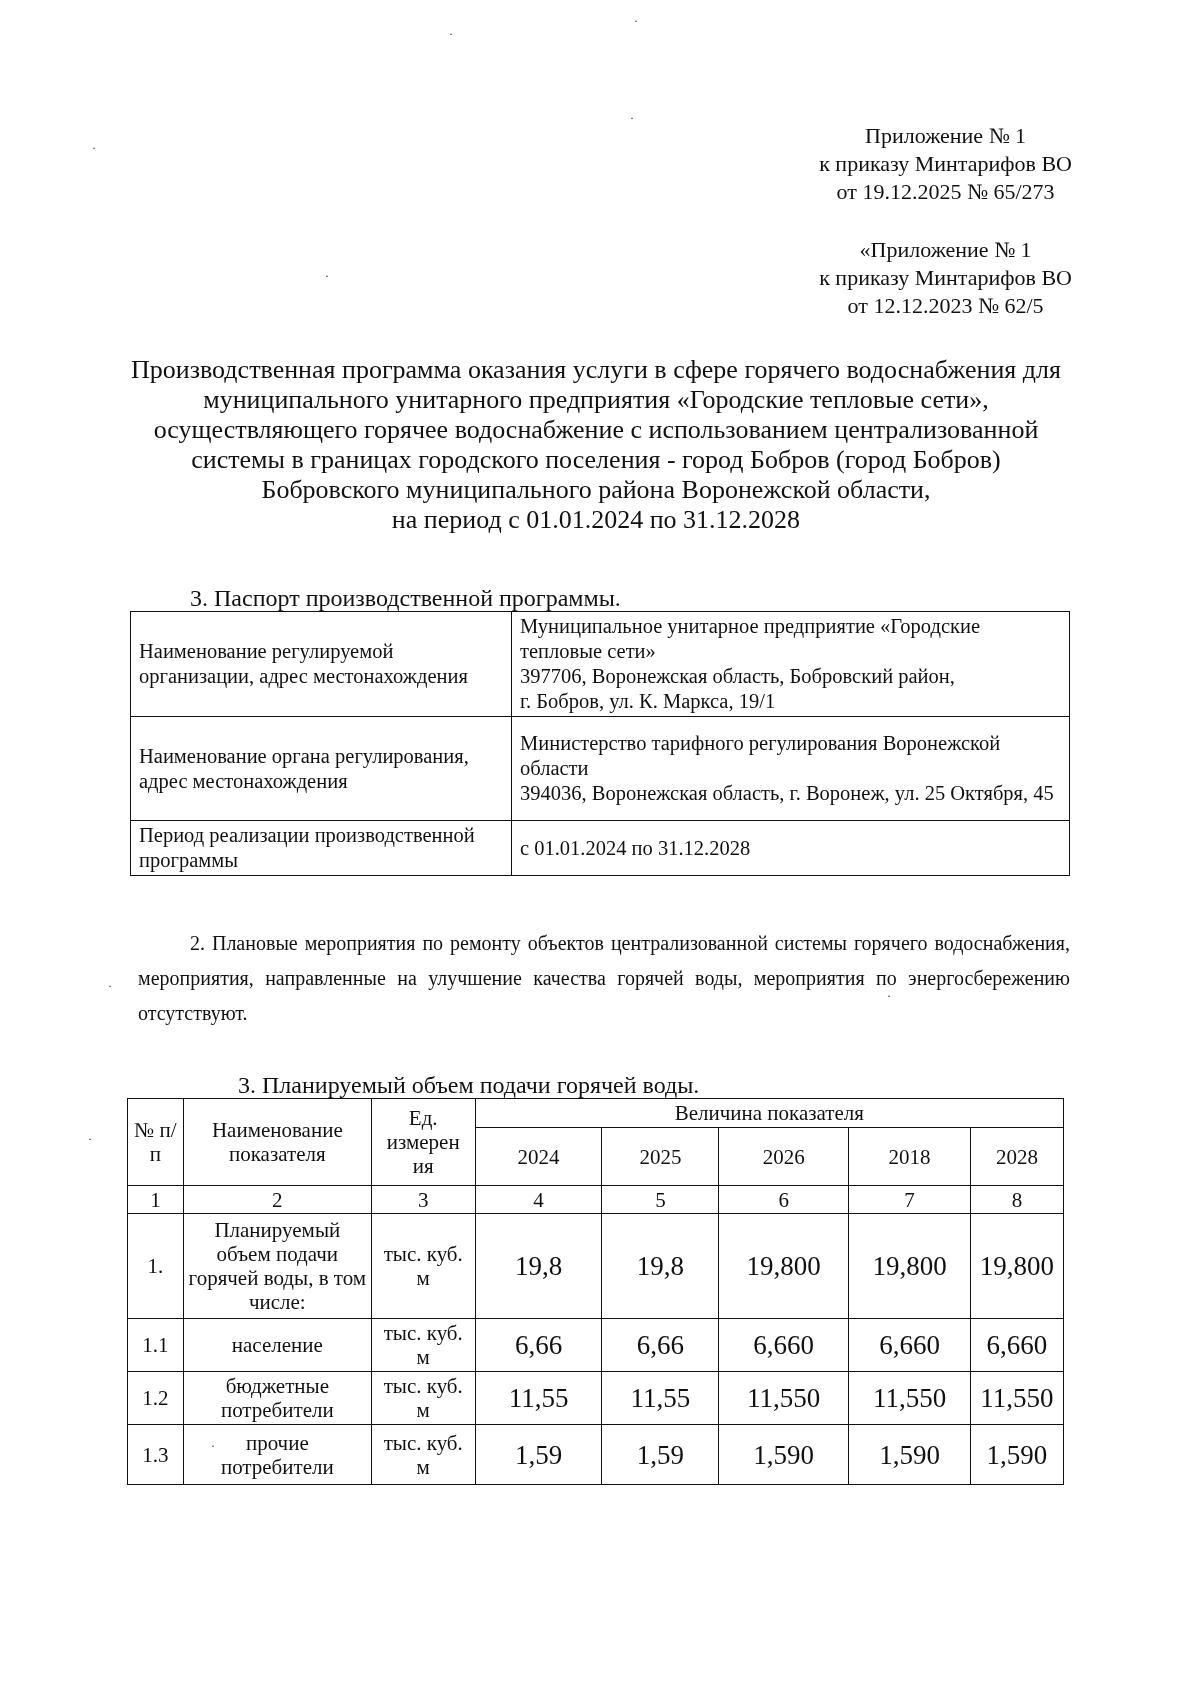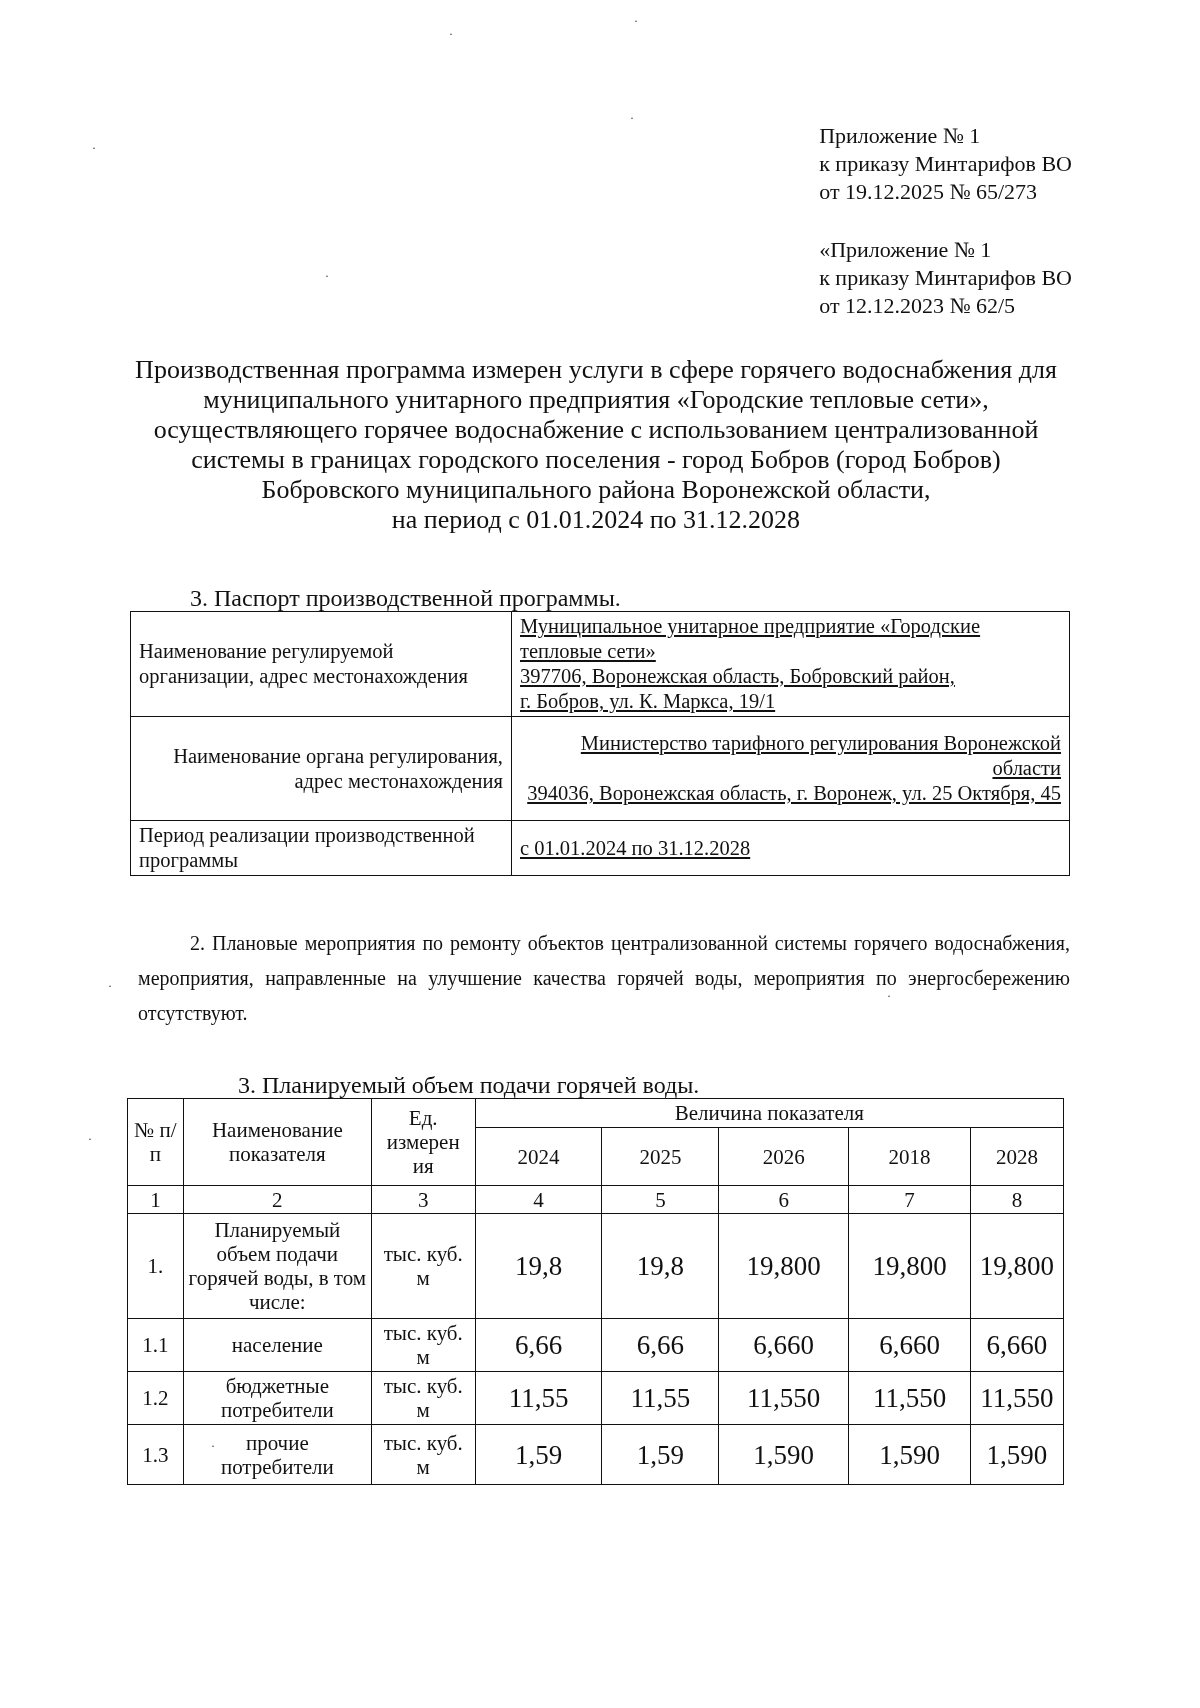--- a/index.html
+++ b/index.html
@@ -8,21 +8,21 @@
     position: relative;
     font-family: "Liberation Serif", "DejaVu Serif", serif;
     color: #111111;
     overflow: hidden;
   }
   .page { position: absolute; left: 0; top: 0; width: 1200px; height: 1708px; }
 
   .appendix {
     position: absolute;
     right: 128px;
-    text-align: left;
+    text-align: center;
     font-size: 22px;
     line-height: 28px;
   }
   .appendix.a1 { top: 122px; }
   .appendix.a2 { top: 236px; }
 
   .title {
     position: absolute;
     left: 120px;
     width: 952px;
@@ -40,21 +40,21 @@
   }
   .sh1 { top: 584px; }
   .sh3 { top: 1071px; margin-left: 48px; }
 
   table { border-collapse: collapse; position: absolute; }
   td, th { border: 1.6px solid #111; font-weight: normal; }
 
   .passport { left: 130px; top: 611px; width: 940px; }
   .passport td { font-size: 20.5px; line-height: 25px; padding: 2px 8px; vertical-align: middle; }
   .passport td.lbl { width: 381px; }
-  .passport .block { display: block; text-decoration: underline; }
+  .passport .block { display: block; }
 
   .para2 {
     position: absolute;
     left: 138px;
     width: 932px;
     top: 926px;
     font-size: 20px;
     line-height: 35px;
     text-align: justify;
     text-indent: 52px;
@@ -93,41 +93,41 @@
     <div>от 19.12.2025 № 65/273</div>
   </div>
 
   <div class="appendix a2">
     <div>«Приложение № 1</div>
     <div>к приказу Минтарифов ВО</div>
     <div>от 12.12.2023 № 62/5</div>
   </div>
 
   <div class="title">
-    <div>Производственная программа измерен услуги в сфере горячего водоснабжения для</div>
+    <div>Производственная программа оказания услуги в сфере горячего водоснабжения для</div>
     <div>муниципального унитарного предприятия «Городские тепловые сети»,</div>
     <div>осуществляющего горячее водоснабжение с использованием централизованной</div>
     <div>системы в границах городского поселения - город Бобров (город Бобров)</div>
     <div>Бобровского муниципального района Воронежской области,</div>
     <div>на период с 01.01.2024 по 31.12.2028</div>
   </div>
 
   <div class="section-heading sh1">3. Паспорт производственной программы.</div>
 
   <table class="passport">
     <tbody>
         <tr style="height:105px;">
       <td class="lbl">Наименование регулируемой организации, адрес местонахождения</td>
       <td>
         <span class="block">Муниципальное унитарное предприятие «Городские тепловые сети»</span>
         <span class="block">397706, Воронежская область, Бобровский район,</span>
         <span class="block">г. Бобров, ул. К. Маркса, 19/1</span>
       </td>
     </tr>
-    <tr style="height:104px;text-align:right;">
+    <tr style="height:104px;">
       <td class="lbl">Наименование органа регулирования, адрес местонахождения</td>
       <td>
         <span class="block">Министерство тарифного регулирования Воронежской области</span>
         <span class="block">394036, Воронежская область, г. Воронеж, ул. 25 Октября, 45</span>
       </td>
     </tr>
     <tr style="height:52px;">
       <td class="lbl">Период реализации производственной программы</td>
       <td>
         <span class="block">с 01.01.2024 по 31.12.2028</span>

